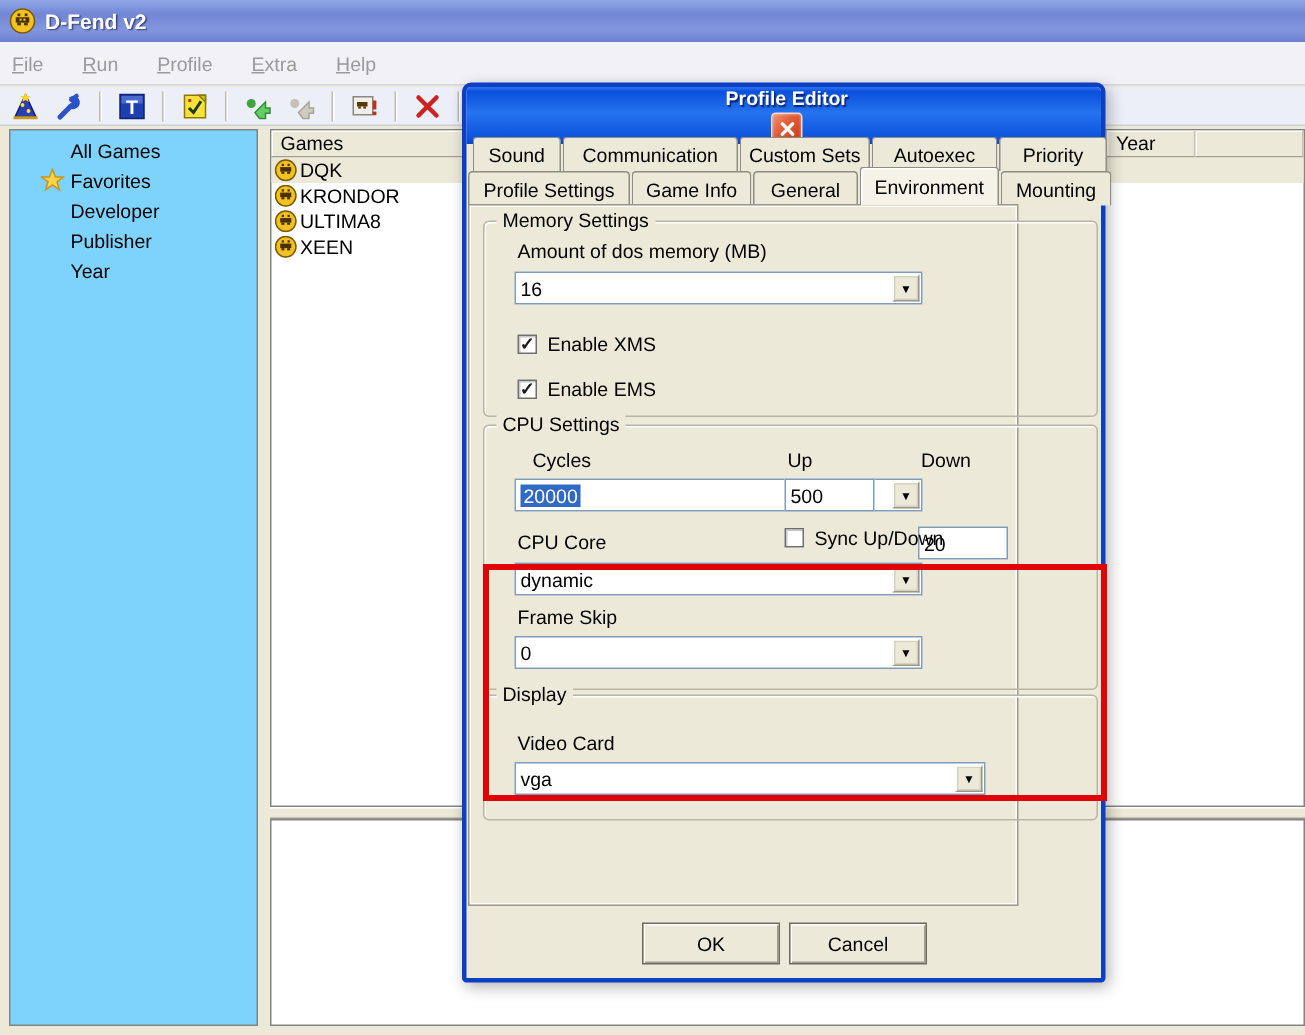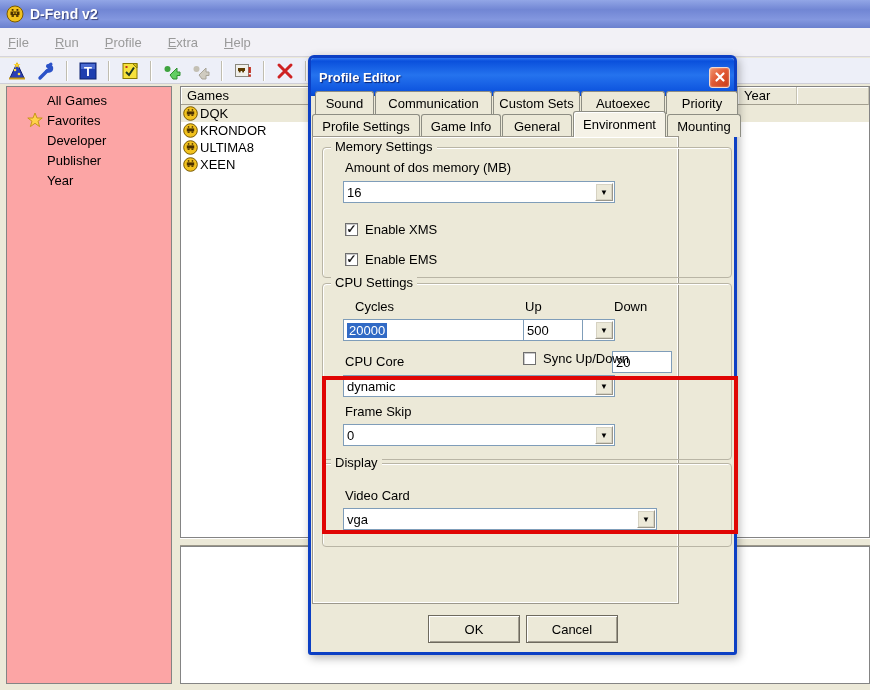--- a/index.html
+++ b/index.html
@@ -32,21 +32,21 @@
   .toolbar {
     position:absolute; left:0; top:58px; width:870px; height:26px;
     background:#EDEFF8; border-bottom:1px solid #CFCFD8;
     display:flex; align-items:center; padding-left:6px; gap:7px;
   }
   .tb-btn { width:22px; height:22px; display:flex; align-items:center; justify-content:center; }
   .tb-sep { width:2px; height:20px; border-left:1px solid #C0BDB0; border-right:1px solid #FFFFFF; margin:0 2px; }
   
   .sidebar {
     position:absolute; left:6px; top:86px; width:166px; height:598px;
-    background:#fca5a5; border:1px solid #848484;
+    background:#7dd3fc; border:1px solid #848484;
     padding-top:3px;
   }
   .side-item { height:20px; display:flex; align-items:center; padding-left:20px; gap:4px; }
   .side-item .ic { width:16px; height:16px; display:inline-flex; align-items:center; justify-content:center; }
   
   .games-panel {
     position:absolute; left:180px; top:86px; width:690px; height:452px;
     background:#fff; border:1px solid #848484;
   }
   .hdr-row { position:absolute; left:0; top:0; width:100%; height:18px; display:flex; }
@@ -74,21 +74,21 @@
     position:absolute; left:308px; top:55px; width:429px; height:600px;
     background:#ECE9D8;
     border:3px solid #0C3FC4; border-radius:6px 6px 3px 3px;
     box-shadow:2px 3px 10px rgba(0,0,0,.3);
     z-index:10;
   }
   .dlg-titlebar {
     position:absolute; left:0; top:0; width:100%; height:38px;
     background:linear-gradient(180deg,#2E76EF 0%,#0A50DC 8%,#2573EE 45%,#0B51DD 92%,#0A47C6 100%);
     border-radius:3px 3px 0 0;
-    display:flex; align-items:center; padding:0 4px 0 8px;
+    display:flex; align-items:center; padding:0 4px 0 8px;flex-direction:column;
   }
   .dlg-title { color:#fff; font-weight:bold; font-size:13px; text-shadow:1px 1px 1px rgba(0,0,60,.7); flex:1; }
   .dlg-close {
     width:21px; height:21px; border-radius:3px;
     border:1px solid #F3D9CE;
     background:linear-gradient(135deg,#F0936C 0%,#E25A35 45%,#C63A17 100%);
     display:flex; align-items:center; justify-content:center;
     box-shadow:inset 0 0 2px rgba(255,255,255,.6);
   }
   

